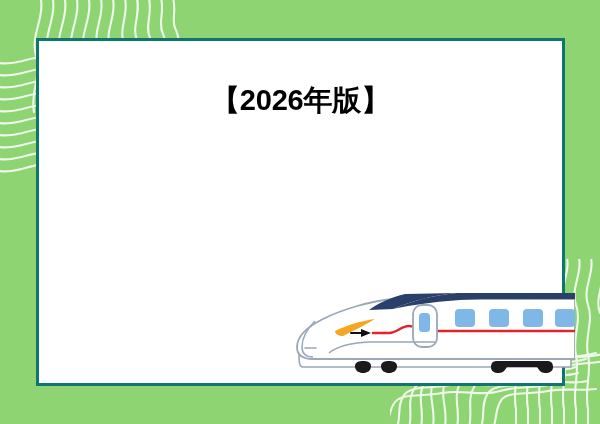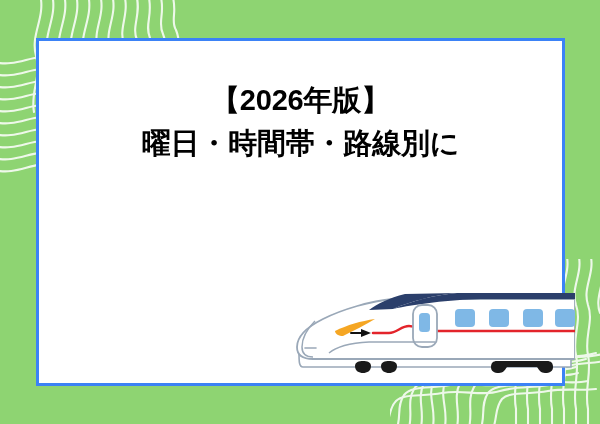--- a/index.html
+++ b/index.html
@@ -34,21 +34,21 @@
   .wave-br { right: 0; bottom: 0; width: 210px; height: 165px; }
 
   
   #card {
     position: absolute;
     left: 36px;
     top: 38px;
     width: 529px;
     height: 348px;
     background: #ffffff;
-    border: 3px solid #3b82f6;
+    border: 3px solid #0f766e;
   }
 
   
   #title-block {
     position: absolute;
     left: -6px;
     right: -6px;
     top: 38px;
     text-align: center;
     color: #000000;
@@ -121,21 +121,20 @@
       <path d="M78 172 C 84 156, 76 142, 84 128 C 92 116, 110 120, 130 116 C 152 112, 168 120, 188 114"></path>
       <path d="M90 172 C 96 158, 90 146, 98 134 C 106 124, 124 128, 144 124 C 164 120, 180 126, 198 122"></path>
       <path d="M102 172 C 108 160, 104 150, 112 140 C 120 132, 138 136, 158 132 C 176 129, 190 132, 206 130"></path>
     </g>
   </svg>
 
   <div id="card">
 
     <div id="title-block">
       <span class="title-line">【2026年版】</span>
-      <span class="title-line">曜日・時間帯・路線別に</span>
     </div>
 
     <svg id="train-illustration" viewBox="0 0 290 95">
 
       <path d="M14 62 C 14 55, 30 49, 52 47 L 286 47 L 286 76 L 18 76 C 14 76, 14 70, 14 62 Z" fill="#ffffff" stroke="#9aa8b8" stroke-width="1.6"></path>
 
       <path d="M290 8 L 108 8 C 86 10, 58 18, 38 28 C 22 36, 12 46, 12 56 C 12 64, 18 68, 28 68 L 290 68 Z" fill="#ffffff" stroke="#9aa8b8" stroke-width="1.8" stroke-linejoin="round"></path>
 
       <path d="M196 8 L 290 8 L 290 2 L 172 2 C 150 4, 126 10, 108 18 C 130 13, 164 9, 196 8 Z" fill="#2b3f6b"></path>
       <path d="M108 18 C 126 10, 150 4, 172 2 L 120 3 C 104 7, 92 13, 84 19 C 92 19, 100 18, 108 18 Z" fill="#2b3f6b"></path>

